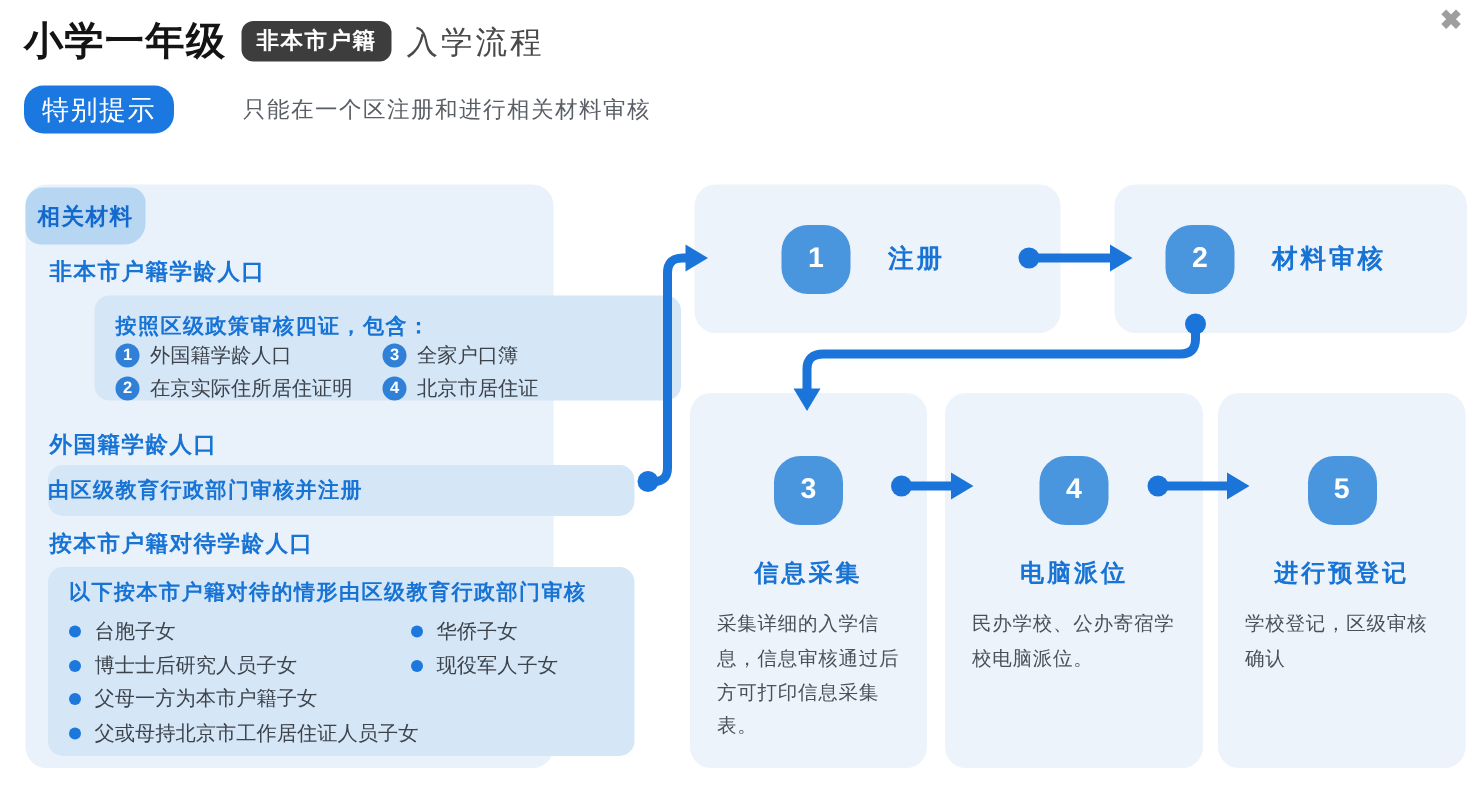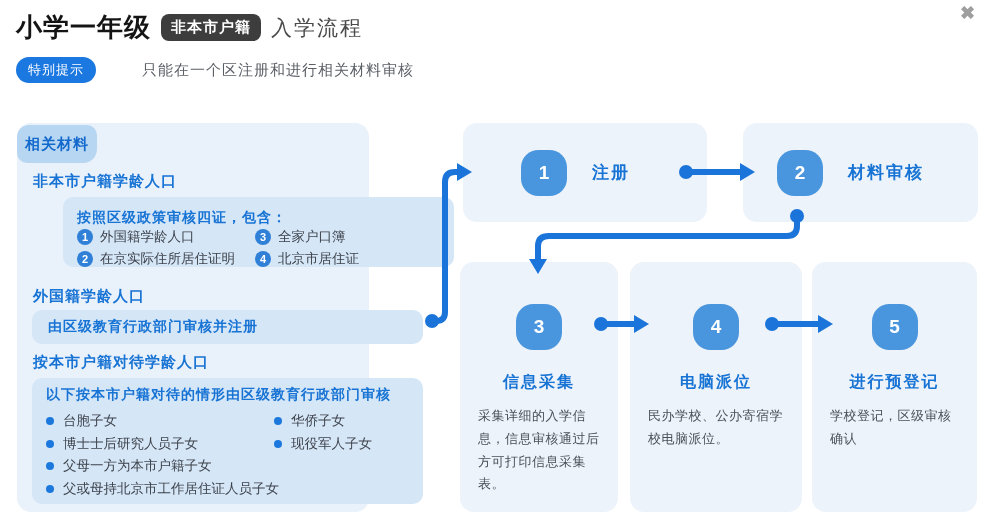--- a/index.html
+++ b/index.html
@@ -10,21 +10,21 @@
   
   .hdr { position:absolute; left:16px; top:10px; display:flex; align-items:center; gap:10px;text-align:center; }
   .hdr-title { font-size:26px; font-weight:800; color:#141414; letter-spacing:1px; }
   .hdr-badge { background:#3d3d3d; color:#fff; font-size:15px; font-weight:700;
                padding:4px 10px; border-radius:8px; letter-spacing:1px; }
   .hdr-sub { font-size:21px; color:#4a4a4a; letter-spacing:2px; }
   .close { position:absolute; right:12px; top:4px; font-size:18px; font-weight:700;
            color:#9e9e9e; cursor:pointer; line-height:1; }
 
   .tip-row { position:absolute; left:16px; top:57px; display:flex; align-items:center; gap:12px; }
-  .tip-pill { background:#1b78e0; color:#fff; font-size:13px; padding:4px 12px;
+  .tip-pill { background:#1b78e0; color:#fff; font-size:18px; padding:4px 12px;
               border-radius:13px; letter-spacing:1px; }
   .tip-text { font-size:15px; color:#5a5f66; letter-spacing:1px;margin-left:34px; }
 
   
   .panel { position:absolute; left:17px; top:123px; width:352px; height:389px;
            background:#e9f1fb; border-radius:14px; }
   .panel-tab { position:absolute; left:0; top:2px; width:80px; height:38px;
                background:#b7d6f2; border-radius:12px 10px 14px 10px;
                display:flex; align-items:center; justify-content:center;
                color:#1469cc; font-size:15px; font-weight:700; letter-spacing:1px; }
@@ -98,21 +98,21 @@
         </div>
         <div class="num-item">
           <span class="num-badge">4</span>
           <span>北京市居住证</span>
         </div>
       </div>
     </div>
 
     <div class="sec-h" style="top:164px;">外国籍学龄人口</div>
 
-    <div class="inbox" style="top:187px; height:34px; display:flex; align-items:center; padding-left:16px;">
+    <div class="inbox" style="top:187px; height:34px; display:flex; align-items:center; ">
       <span class="inbox-title">由区级教育行政部门审核并注册</span>
     </div>
 
     <div class="sec-h" style="top:230px;">按本市户籍对待学龄人口</div>
 
     <div class="inbox" style="top:255px; height:126px; padding:8px 0 0 14px;">
       <div class="inbox-title">以下按本市户籍对待的情形由区级教育行政部门审核</div>
       <div style="position:absolute; left:14px; top:32px;">
         <div class="bullet-item">
           <span class="dot"></span>

